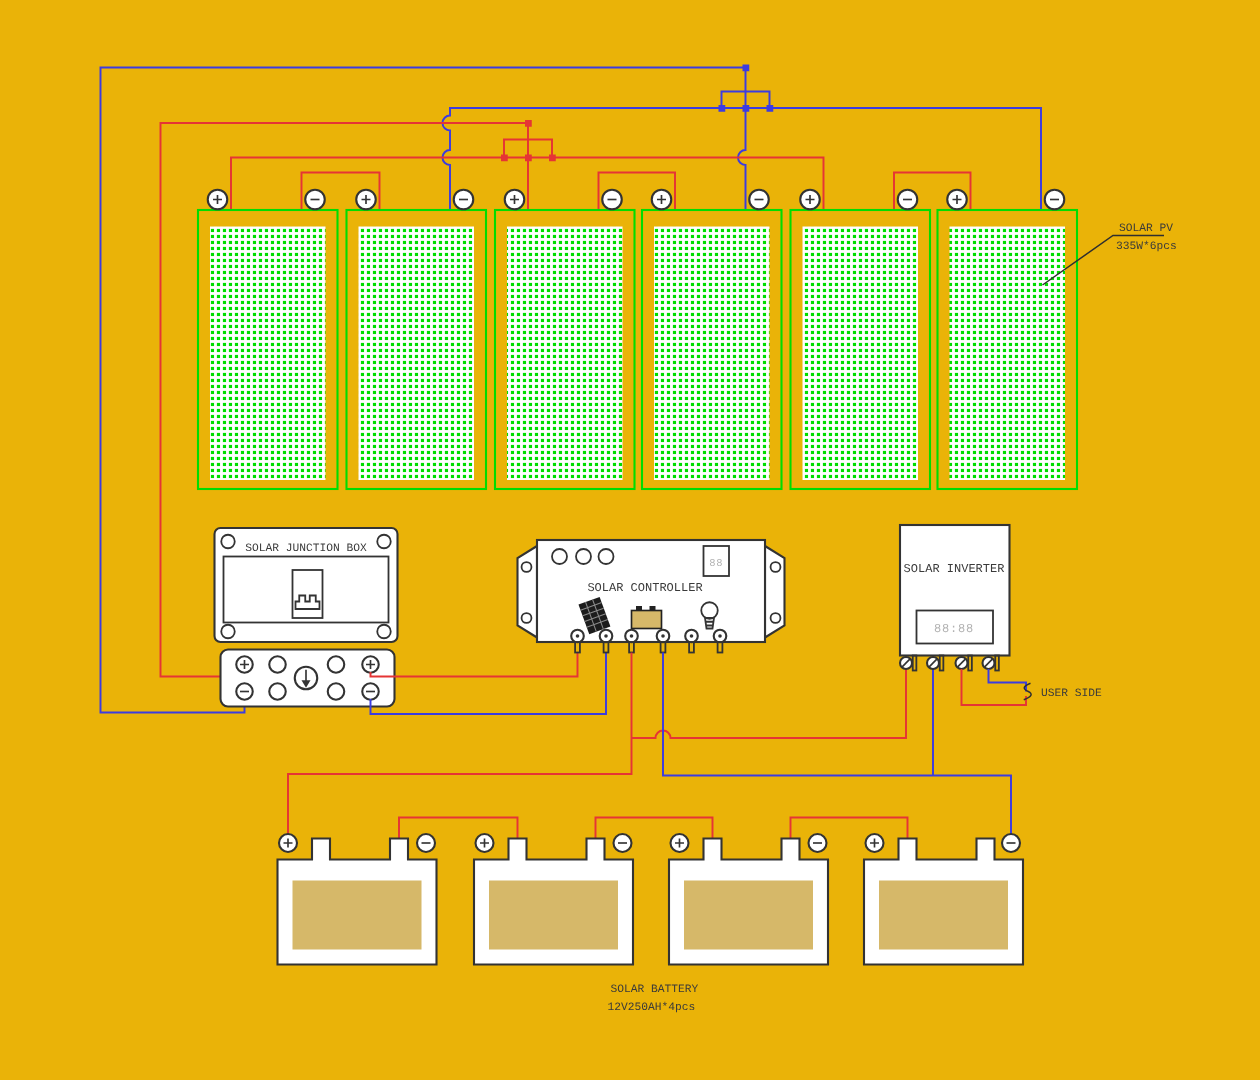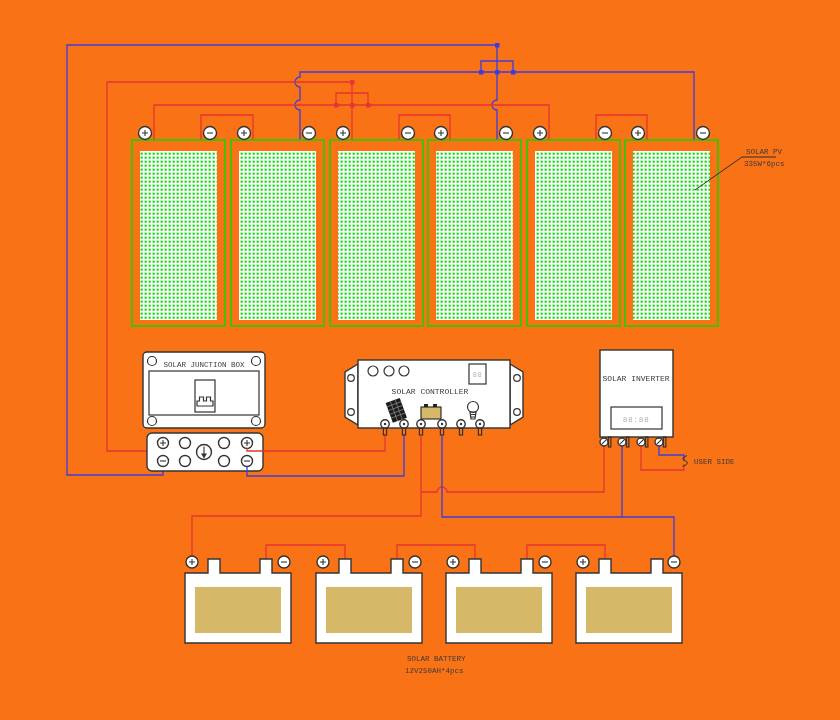--- a/index.html
+++ b/index.html
@@ -1,16 +1,16 @@
 <!DOCTYPE html>
 <html style="--pv-green: #00dd00; --wire-pos: #e53535; --wire-neg: #3c3ce0; --bat-tan: #d6b869; --outline: #333333;"><head>
 <meta charset="utf-8">
 <style>
   html,body{margin:0;padding:0;background:#f2f2f2;}
-  .canvas{position:relative;width:840px;height:720px;background:#f97316;overflow:hidden;}
+  .canvas{position:relative;width:840px;height:720px;background:#eab308;overflow:hidden;}
   svg{position:absolute;left:0;top:0;}
   
   .wp{stroke:var(--wire-pos,#e53535);fill:none;stroke-width:1.3;}
   .wn{stroke:var(--wire-neg,#3c3ce0);fill:none;stroke-width:1.3;}
   .dp{fill:var(--wire-pos,#e53535);stroke:none;}
   .dn{fill:var(--wire-neg,#3c3ce0);stroke:none;}
   .ol{stroke:var(--outline,#333);fill:#fff;stroke-width:1.4;}
   .olf{stroke:var(--outline,#333);fill:none;stroke-width:1.2;}
   .sym{stroke:var(--outline,#333);fill:none;stroke-width:1.1;}
   .gn{stroke:var(--pv-green,#00dd00);fill:none;stroke-width:1.4;}

